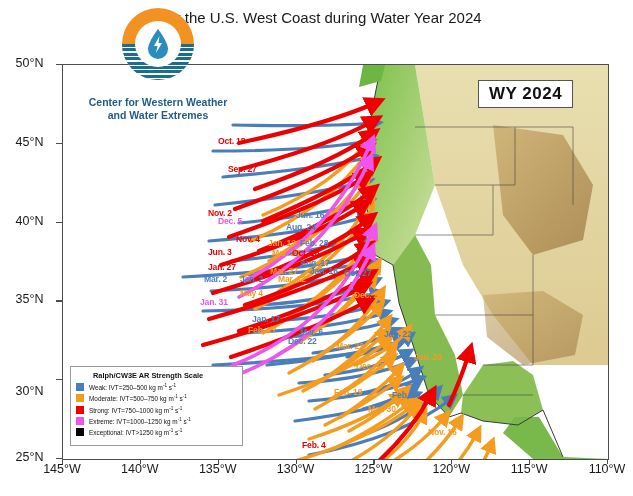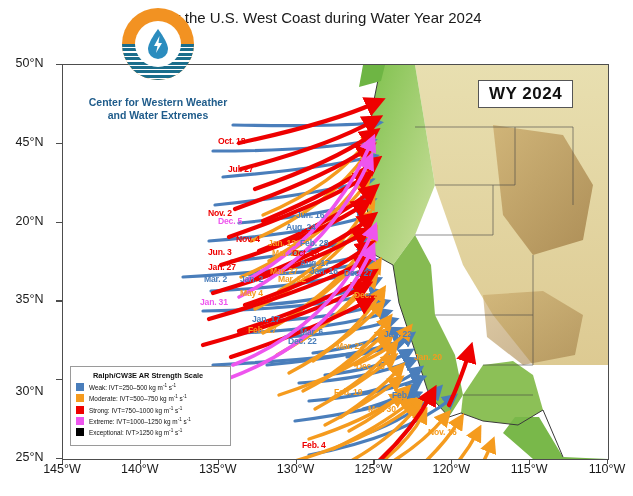--- a/index.html
+++ b/index.html
@@ -38,21 +38,21 @@
   #logo-text{margin-top:16px;font-size:10.5px;font-weight:bold;color:#1f5c8b;
       line-height:13px;}
 
   
   #wy-badge{position:absolute;left:478px;top:80px;background:#ffffff;
       border:1.4px solid #555;padding:3px 10px;font-size:17px;font-weight:bold;
       color:#111;letter-spacing:.5px;}
 
   
   #legend{position:absolute;left:70px;top:366px;width:146px;background:#ffffff;
-      border:1px solid #9a9a9a;padding:4px 8px 5px 5px;}
+      border:1px solid #9a9a9a;padding:4px 20px 5px 5px;}
   #legend-title{font-size:7.4px;font-weight:bold;color:#111;margin:0 0 3px 17px;}
   .lg-row{display:flex;align-items:center;margin-bottom:3.2px;}
   .lg-sw{width:8px;height:8px;flex:0 0 8px;margin-right:5px;}
   .lg-txt{font-size:6.4px;color:#111;white-space:nowrap;}
   .lg-txt sup{font-size:4.6px;vertical-align:super;}
 
   
   .ar-label{position:absolute;font-size:8.6px;font-weight:bold;white-space:nowrap;
       letter-spacing:-.2px;}
   .c-weak{color:#4A7EBB;}
@@ -65,21 +65,21 @@
 
 <div id="title-block">
   <div id="title-line2">over the U.S. West Coast during Water Year 2024</div>
 </div>
 
 <div id="y-axis">
     <div class="ytl" style="left: 2px; top: 56px;">50°N</div>
     <div class="ytick-mark" style="top: 64px;"></div>
     <div class="ytl" style="left: 2px; top: 134.8px;">45°N</div>
     <div class="ytick-mark" style="top: 142.8px;"></div>
-    <div class="ytl" style="left: 2px; top: 213.6px;">20°N</div>
+    <div class="ytl" style="left: 2px; top: 213.6px;">40°N</div>
     <div class="ytick-mark" style="top: 221.6px;"></div>
     <div class="ytl" style="left: 2px; top: 292.4px;">35°N</div>
     <div class="ytick-mark" style="top: 300.4px;"></div>
     <div class="ytl" style="left: 2px; top: 384px;">30°N</div>
     <div class="ytick-mark" style="top: 379.2px;"></div>
     <div class="ytl" style="left: 2px; top: 450px;">25°N</div>
     <div class="ytick-mark" style="top: 458px;"></div>
   </div>
 <div id="x-axis">
     <div class="xtick-label" style="left: 32px;">145°W</div>
@@ -258,39 +258,39 @@
   </svg>
 
   <div style="position:absolute;left:0;top:0;width:545px;height:394px;pointer-events:none;">
   </div>
 </div>
 
 <div id="wy-badge">WY 2024</div>
 
 <div id="date-labels">
     <div class="ar-label c-strong" style="left: 218px; top: 136px; color: rgb(238, 0, 0);">Oct. 18</div>
-    <div class="ar-label c-strong" style="left: 228px; top: 164px; color: rgb(238, 0, 0);">Jul. 27</div>
+    <div class="ar-label c-strong" style="left: 228px; top: 164px; color: rgb(238, 0, 0);">Sep. 27</div>
     <div class="ar-label c-strong" style="left: 208px; top: 208px; color: rgb(238, 0, 0);">Nov. 2</div>
     <div class="ar-label c-ext" style="left: 218px; top: 216px; color: rgb(238, 85, 238);">Dec. 5</div>
     <div class="ar-label c-strong" style="left: 236px; top: 234px; color: rgb(238, 0, 0);">Nov. 4</div>
     <div class="ar-label c-strong" style="left: 208px; top: 247px; color: rgb(238, 0, 0);">Jun. 3</div>
     <div class="ar-label c-weak" style="left: 296px; top: 210px; color: rgb(74, 126, 187);">Jun. 16</div>
     <div class="ar-label c-weak" style="left: 286px; top: 222px; color: rgb(74, 126, 187);">Aug. 24</div>
     <div class="ar-label c-mod" style="left: 268px; top: 238px; color: rgb(245, 155, 30);">Jan. 13</div>
     <div class="ar-label c-weak" style="left: 300px; top: 238px; color: rgb(74, 126, 187);">Feb. 28</div>
     <div class="ar-label c-mod" style="left: 272px; top: 248px; color: rgb(245, 155, 30);">Mar. 20</div>
     <div class="ar-label c-strong" style="left: 292px; top: 248px; color: rgb(238, 0, 0);">Oct. 16</div>
     <div class="ar-label c-weak" style="left: 300px; top: 258px; color: rgb(74, 126, 187);">Aug. 17</div>
     <div class="ar-label c-strong" style="left: 208px; top: 262px; color: rgb(238, 0, 0);">Jan. 27</div>
     <div class="ar-label c-mod" style="left: 270px; top: 266px; color: rgb(245, 155, 30);">Mar. 27</div>
     <div class="ar-label c-weak" style="left: 310px; top: 266px; color: rgb(74, 126, 187);">Jan. 16</div>
     <div class="ar-label c-weak" style="left: 204px; top: 274px; color: rgb(74, 126, 187);">Mar. 2</div>
     <div class="ar-label c-weak" style="left: 240px; top: 274px; color: rgb(74, 126, 187);">Jan. 2</div>
     <div class="ar-label c-mod" style="left: 278px; top: 274px; color: rgb(245, 155, 30);">Mar. 12</div>
-    <div class="ar-label c-weak" style="left: 344px; top: 268px; color: rgb(74, 126, 187);">Dec. 27</div>
+    <div class="ar-label c-weak" style="left: 344px; top: 268px; color: rgb(74, 126, 187);">Oct. 27</div>
     <div class="ar-label c-mod" style="left: 240px; top: 288px; color: rgb(245, 155, 30);">May 4</div>
     <div class="ar-label c-mod" style="left: 354px; top: 290px; color: rgb(245, 155, 30);">Dec. 29</div>
     <div class="ar-label c-ext" style="left: 200px; top: 297px; color: rgb(238, 85, 238);">Jan. 31</div>
     <div class="ar-label c-weak" style="left: 252px; top: 314px; color: rgb(74, 126, 187);">Jan. 17</div>
     <div class="ar-label c-mod" style="left: 248px; top: 325px; color: rgb(245, 155, 30);">Feb. 17</div>
     <div class="ar-label c-weak" style="left: 300px; top: 327px; color: rgb(74, 126, 187);">Mar. 6</div>
     <div class="ar-label c-weak" style="left: 288px; top: 336px; color: rgb(74, 126, 187);">Dec. 22</div>
     <div class="ar-label c-mod" style="left: 336px; top: 341px; color: rgb(245, 155, 30);">Mar. 22</div>
     <div class="ar-label c-weak" style="left: 384px; top: 329px; color: rgb(74, 126, 187);">Jan. 22</div>
     <div class="ar-label c-mod" style="left: 356px; top: 361px; color: rgb(245, 155, 30);">Dec. 18</div>

